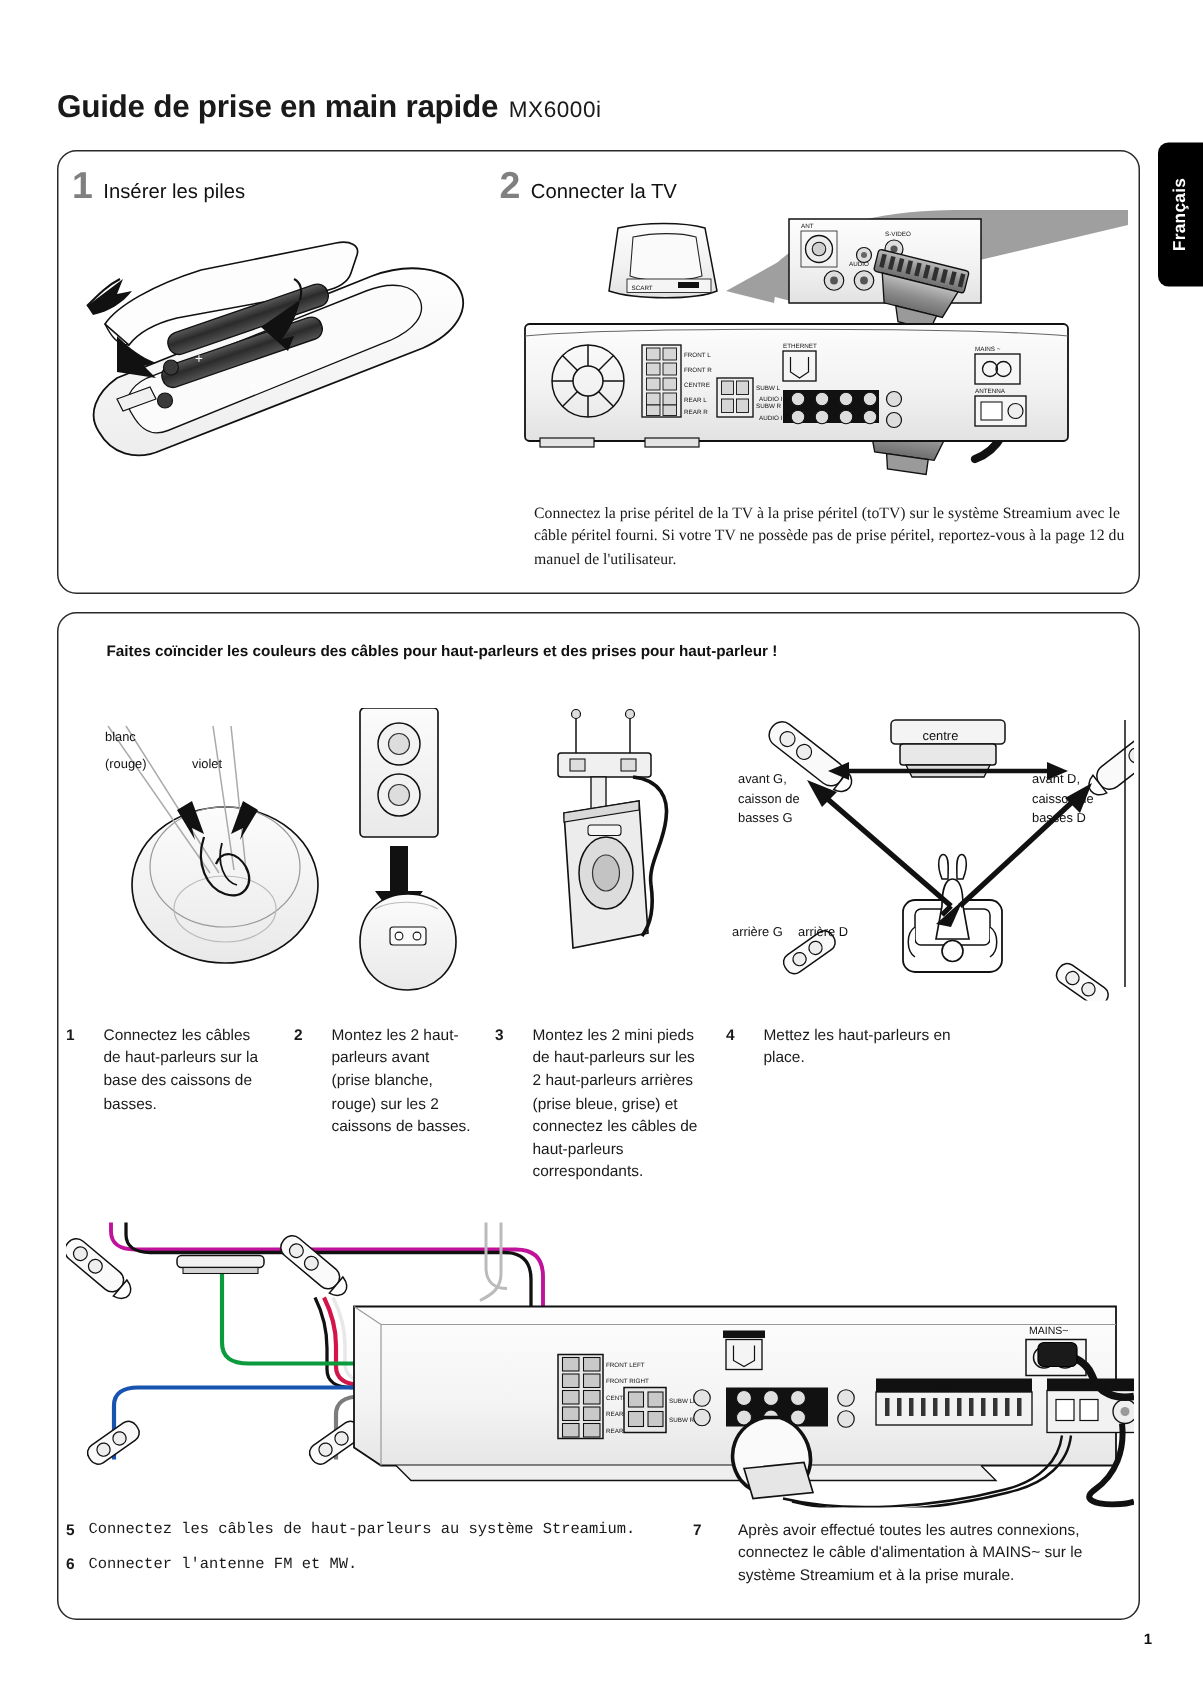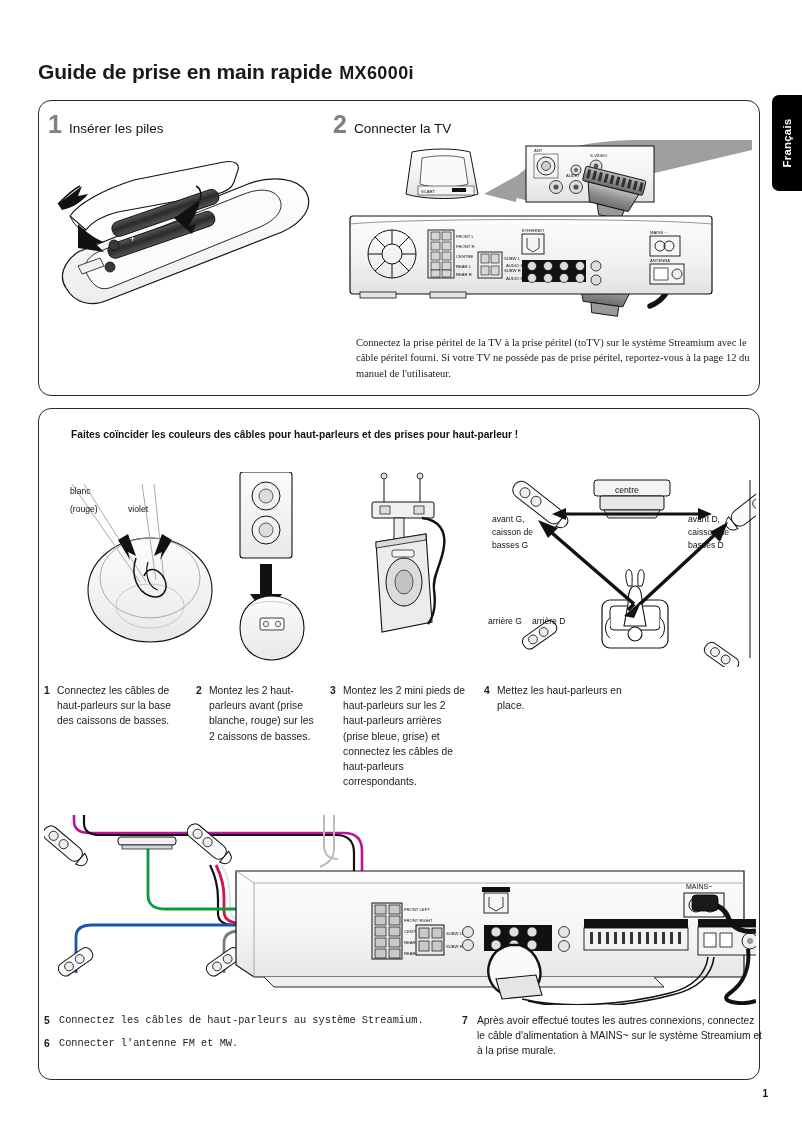--- a/index.html
+++ b/index.html
@@ -10,21 +10,21 @@
   }
   .page{position:absolute;inset:0;}
 
   
   .title{
     position:absolute;left:38px;top:60px;
     font-size:21px;font-weight:bold;letter-spacing:-0.2px;
     white-space:nowrap;
   }
   .title .model{
-    font-size:18px;font-weight:bold;letter-spacing:0.4px;
+    font-size:15px;font-weight:normal;letter-spacing:0.4px;
     margin-left:7px;
   }
 
   
   .lang-tab{
     position:absolute;left:772px;top:95px;width:30px;height:96px;
     background:#000;border-radius:7px 0 0 7px;
   }
   .lang-tab span{
     position:absolute;left:50%;top:50%;
@@ -62,30 +62,30 @@
 
   
   .body-text{
     position:absolute;font-size:10.5px;line-height:15.4px;color:#1a1a1a;font-family:Liberation Serif, serif;
   }
   #text-2{left:356px;top:335px;width:400px;}
 
   
   .numitem{position:absolute;font-size:10.3px;line-height:15.2px;color:#1a1a1a;}
   .numitem b{font-weight:bold;position:absolute;left:0;top:0;}
-  .numitem .txt{display:block;margin-left:13px;}
+  .numitem .txt{display:block;margin-left:25px;}
   #item-1{left:44px;top:683px;width:130px;}
   #item-2{left:196px;top:683px;width:118px;}
   #item-3{left:330px;top:683px;width:140px;}
   #item-4{left:484px;top:683px;width:160px;}
   #item-5{left:44px;top:1013px;width:400px;}
   #item-6{left:44px;top:1036px;width:400px;}
   #item-7{left:462px;top:1013px;width:300px;}
   #item-5 .txt,#item-6 .txt{margin-left:15px;font-family:Liberation Mono, monospace;}
-  #item-7 .txt{margin-left:15px;}
+  #item-7 .txt{margin-left:30px;}
 
   
   .pagenum{
     position:absolute;right:34px;top:1088px;
     font-size:10px;font-weight:bold;color:#111;
   }
 
   
   .dia{position:absolute;}
   #dia-remote{left:48px;top:148px;width:278px;height:175px;}

